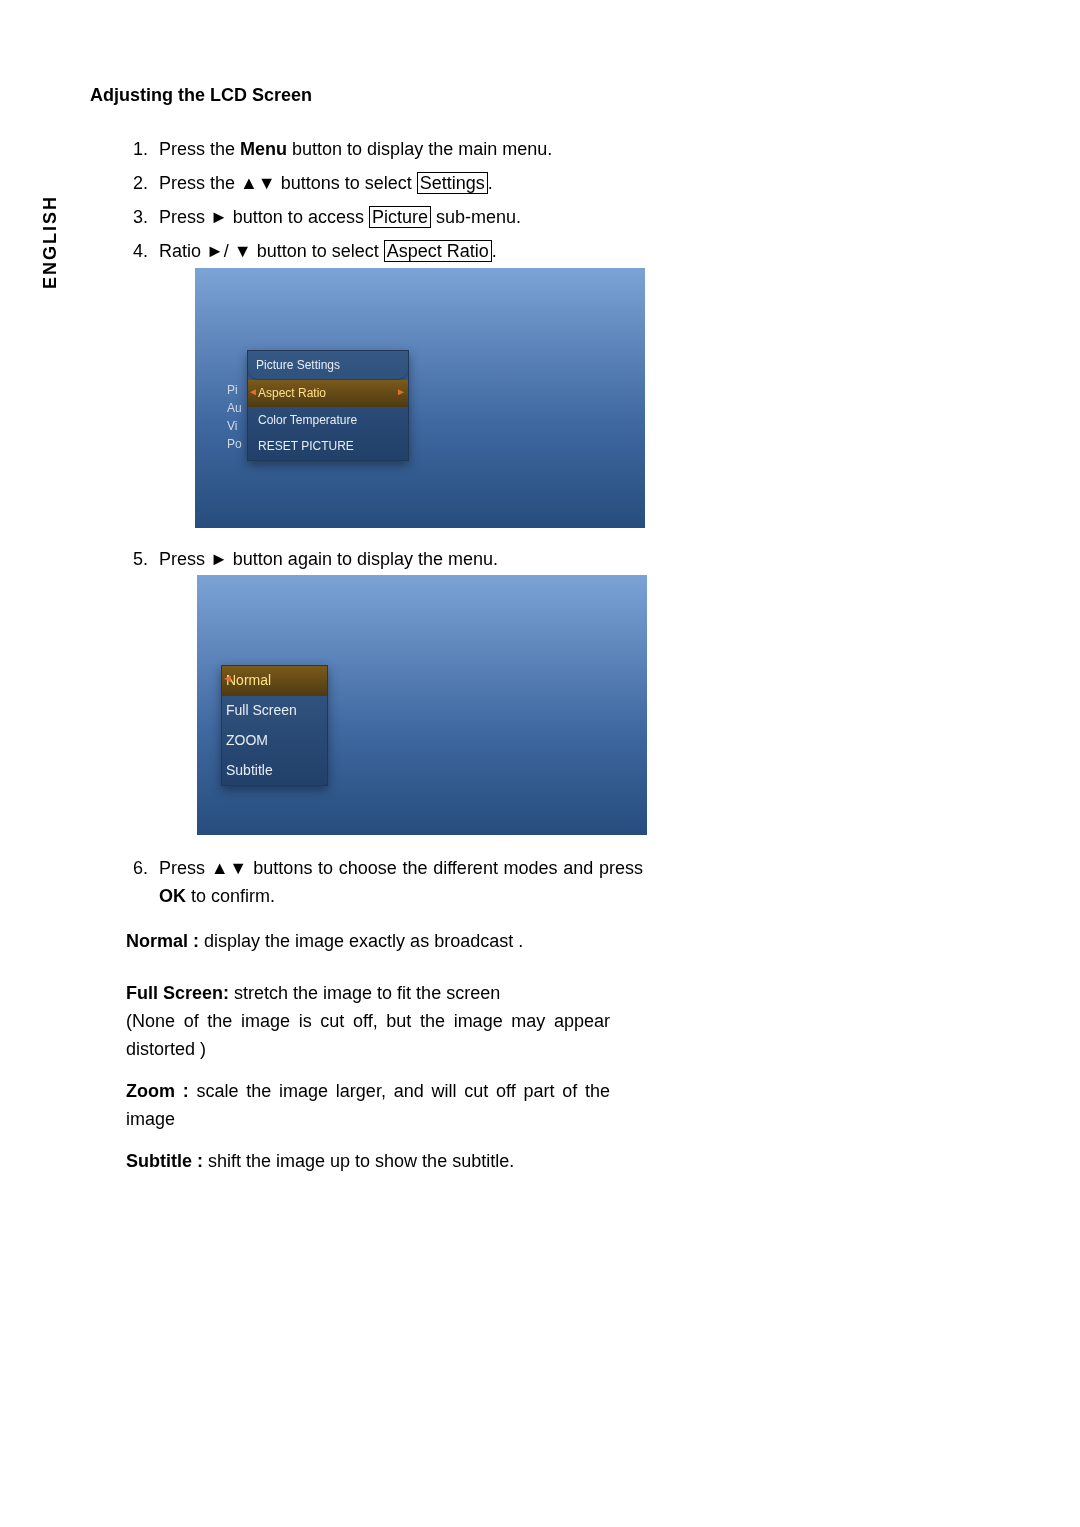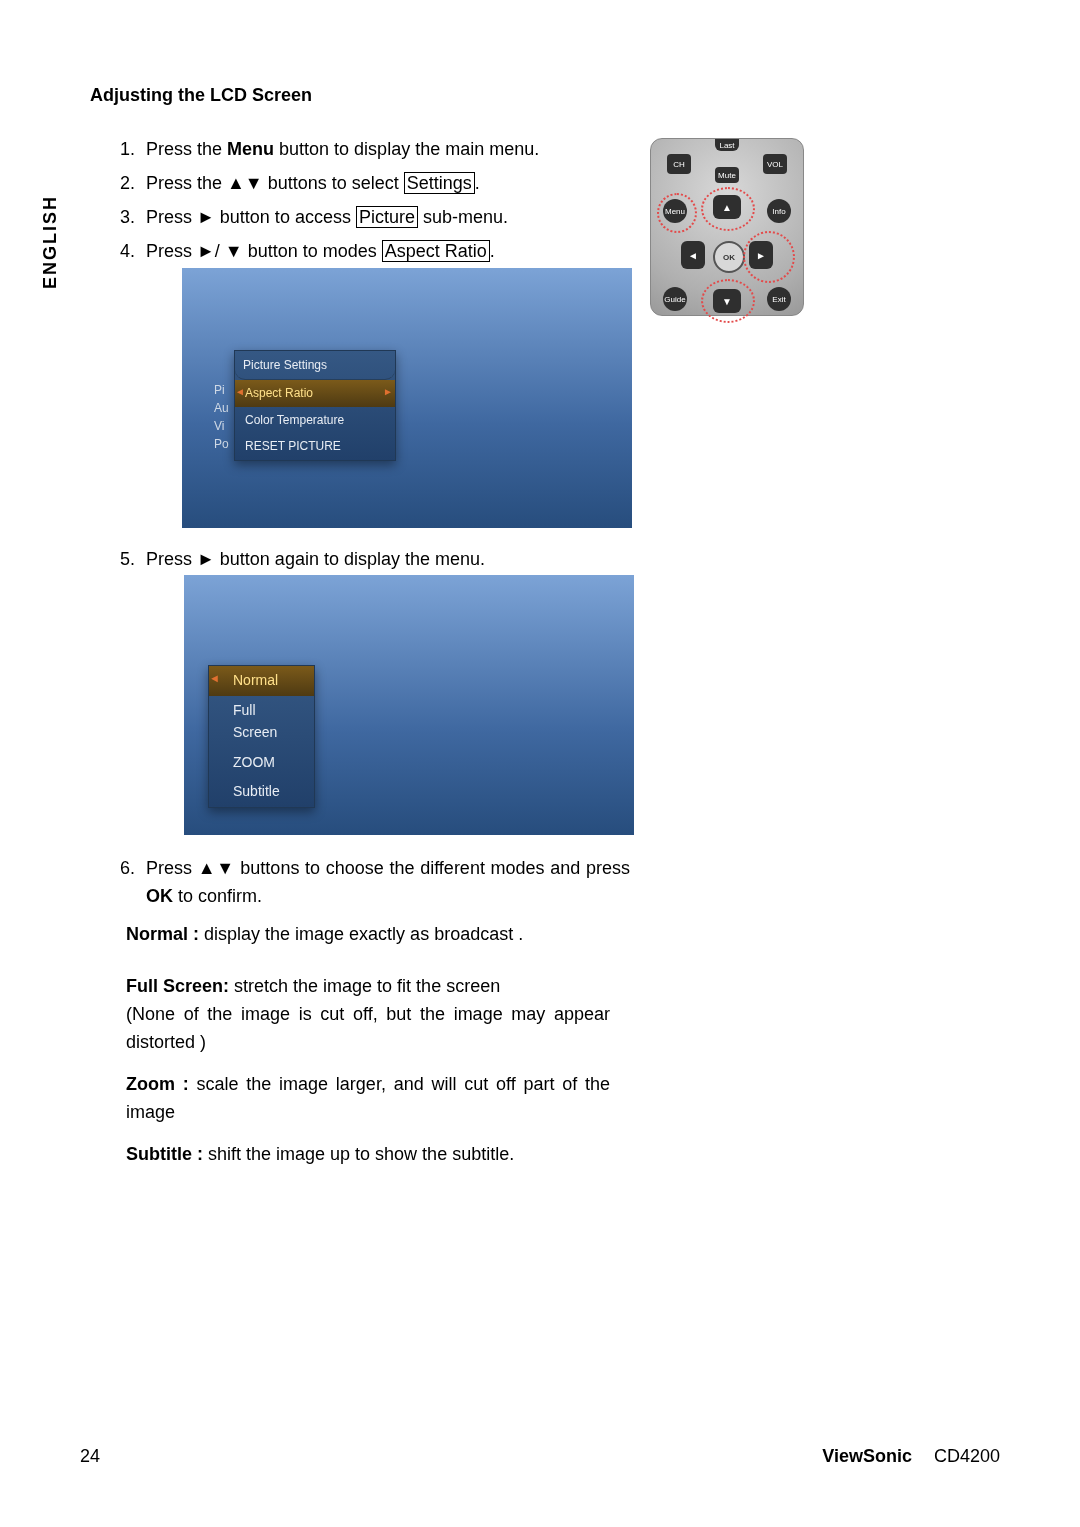--- a/index.html
+++ b/index.html
@@ -32,21 +32,21 @@
     position: absolute;
     left: 90px;
     top: 85px;
     width: 760px;
   }
   .heading {
     font-weight: bold;
     margin-bottom: 30px;
   }
   ol.main-list {
-    margin: 4px;
+    margin: 17px;
     padding-left: 46px;
   }
   ol.main-list > li {
     margin-bottom: 6px;
     padding-left: 6px;
     line-height: 1.55;
   }
   .boxed {
     border: 1px solid #000;
     padding: 0 2px;
@@ -134,21 +134,21 @@
     position: absolute;
     left: 24px;
     top: 90px;
     width: 105px;
     font-size: 14px;
     background: linear-gradient(180deg,#355884,#21406a);
     border: 1px solid #203855;
     box-shadow: 0 4px 10px rgba(0,0,0,0.4);
   }
   .osd2-row {
-    padding: 4px 24px;
+    padding: 4px 4px;
     color: #e8edf4;
   }
   .osd2-row.selected {
     background: linear-gradient(180deg,#7b5a1a,#4e3a12);
     color: #ffe08a;
     position: relative;
   }
   .osd2-row.selected::before {
     content: "◄";
     position: absolute;
@@ -219,21 +219,21 @@
       <li>
         <span>Press the </span><span class="bold">Menu</span><span> button to display the main menu.</span>
       </li>
       <li>
         <span>Press the ▲▼ buttons to select </span><span class="boxed">Settings</span><span>.</span>
       </li>
       <li>
         <span>Press ► button to access </span><span class="boxed">Picture</span><span> sub-menu.</span>
       </li>
       <li>
-        <span>Press ►/ ▼ button to modes </span><span class="boxed">Aspect Ratio</span><span>.</span>
+        <span>Ratio ►/ ▼ button to select </span><span class="boxed">Aspect Ratio</span><span>.</span>
 
         <div class="osd">
           <div class="osd-left">
             <div>Pi</div>
             <div>Au</div>
             <div>Vi</div>
             <div>Po</div>
           </div>
           <div class="osd-panel">
             <div class="osd-panel-title">Picture Settings</div>
@@ -272,40 +272,15 @@
       <span>(None of the image is cut off, but the image may appear distorted )</span>
     </div>
     <div class="indent-block" style="margin-top:14px;">
       <span class="bold">Zoom :</span><span> scale the image larger, and will cut off part of the image</span>
     </div>
     <div class="indent-block" style="margin-top:14px;">
       <span class="bold">Subtitle :</span><span> shift the image up to show the subtitle.</span>
     </div>
   </div>
 
-  <div class="remote">
-    <div class="rbtn" style="left:64px;top:0;width:24px;height:12px;border-radius:0 0 6px 6px;">Last</div>
-    <div class="rbtn" style="left:16px;top:15px;width:24px;height:20px;">CH</div>
-    <div class="rbtn" style="left:64px;top:28px;width:24px;height:16px;">Mute</div>
-    <div class="rbtn" style="left:112px;top:15px;width:24px;height:20px;">VOL</div>
-    <div class="rbtn round" style="left:12px;top:60px;width:24px;height:24px;">Menu</div>
-    <div class="rbtn round" style="left:116px;top:60px;width:24px;height:24px;">Info</div>
-    <div class="rbtn round tri" style="left:62px;top:56px;width:28px;height:24px;border-radius:6px;">▲</div>
-    <div class="rbtn round tri" style="left:30px;top:102px;width:24px;height:28px;border-radius:6px;">◄</div>
-    <div class="rbtn round" style="left:62px;top:102px;width:28px;height:28px;background:#d8d8d8;color:#333;border:2px solid #555;font-weight:bold;">OK</div>
-    <div class="rbtn round tri" style="left:98px;top:102px;width:24px;height:28px;border-radius:6px;">►</div>
-    <div class="rbtn round tri" style="left:62px;top:150px;width:28px;height:24px;border-radius:6px;">▼</div>
-    <div class="rbtn round" style="left:12px;top:148px;width:24px;height:24px;">Guide</div>
-    <div class="rbtn round" style="left:116px;top:148px;width:24px;height:24px;">Exit</div>
-    <div class="dotted" style="left:50px;top:48px;width:50px;height:40px;"></div>
-    <div class="dotted" style="left:50px;top:140px;width:50px;height:40px;"></div>
-    <div class="dotted" style="left:6px;top:54px;width:36px;height:36px;"></div>
-    <div class="dotted" style="left:92px;top:92px;width:48px;height:48px;"></div>
-  </div>
-
-  <div class="footer">
-    <div>24</div>
-    <div class="footer-right">
-      <span class="bold">ViewSonic</span><span>CD4200</span>
-    </div>
-  </div>
+
 
 </div>
 
 </body></html>

